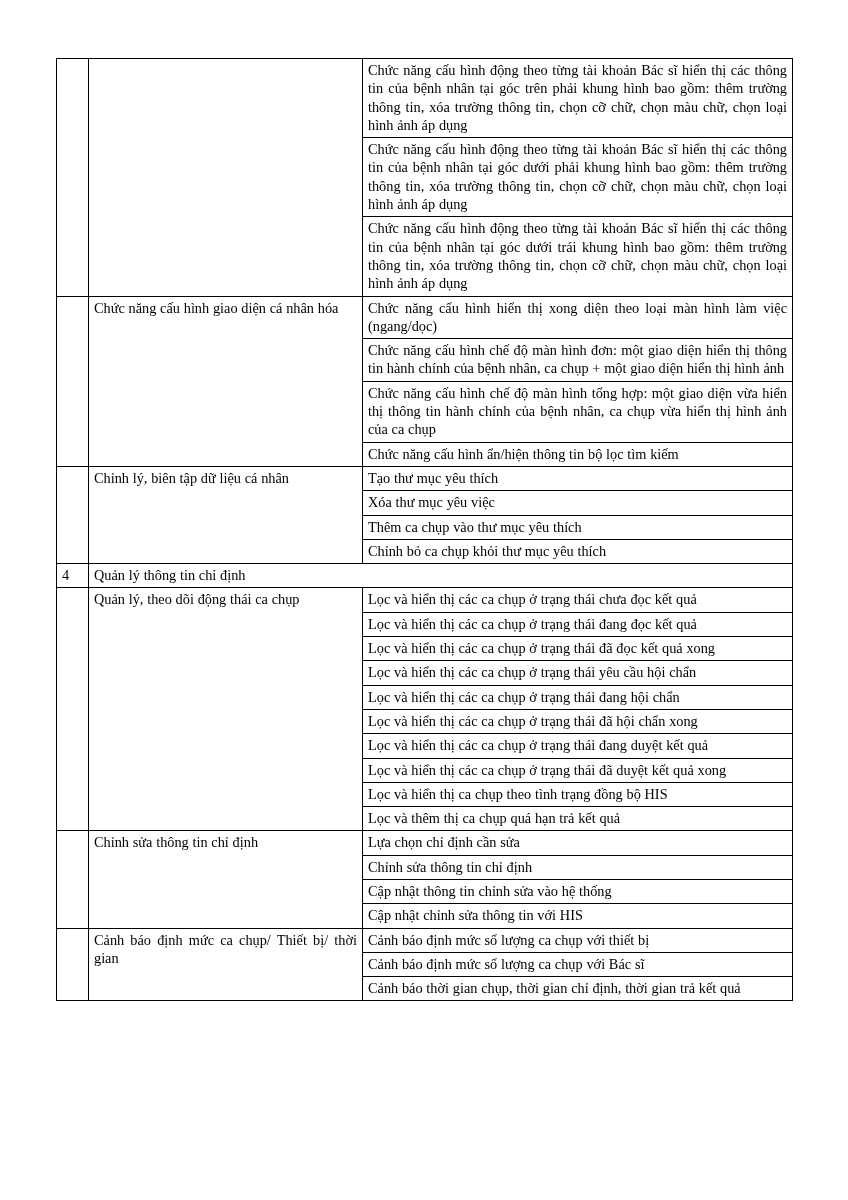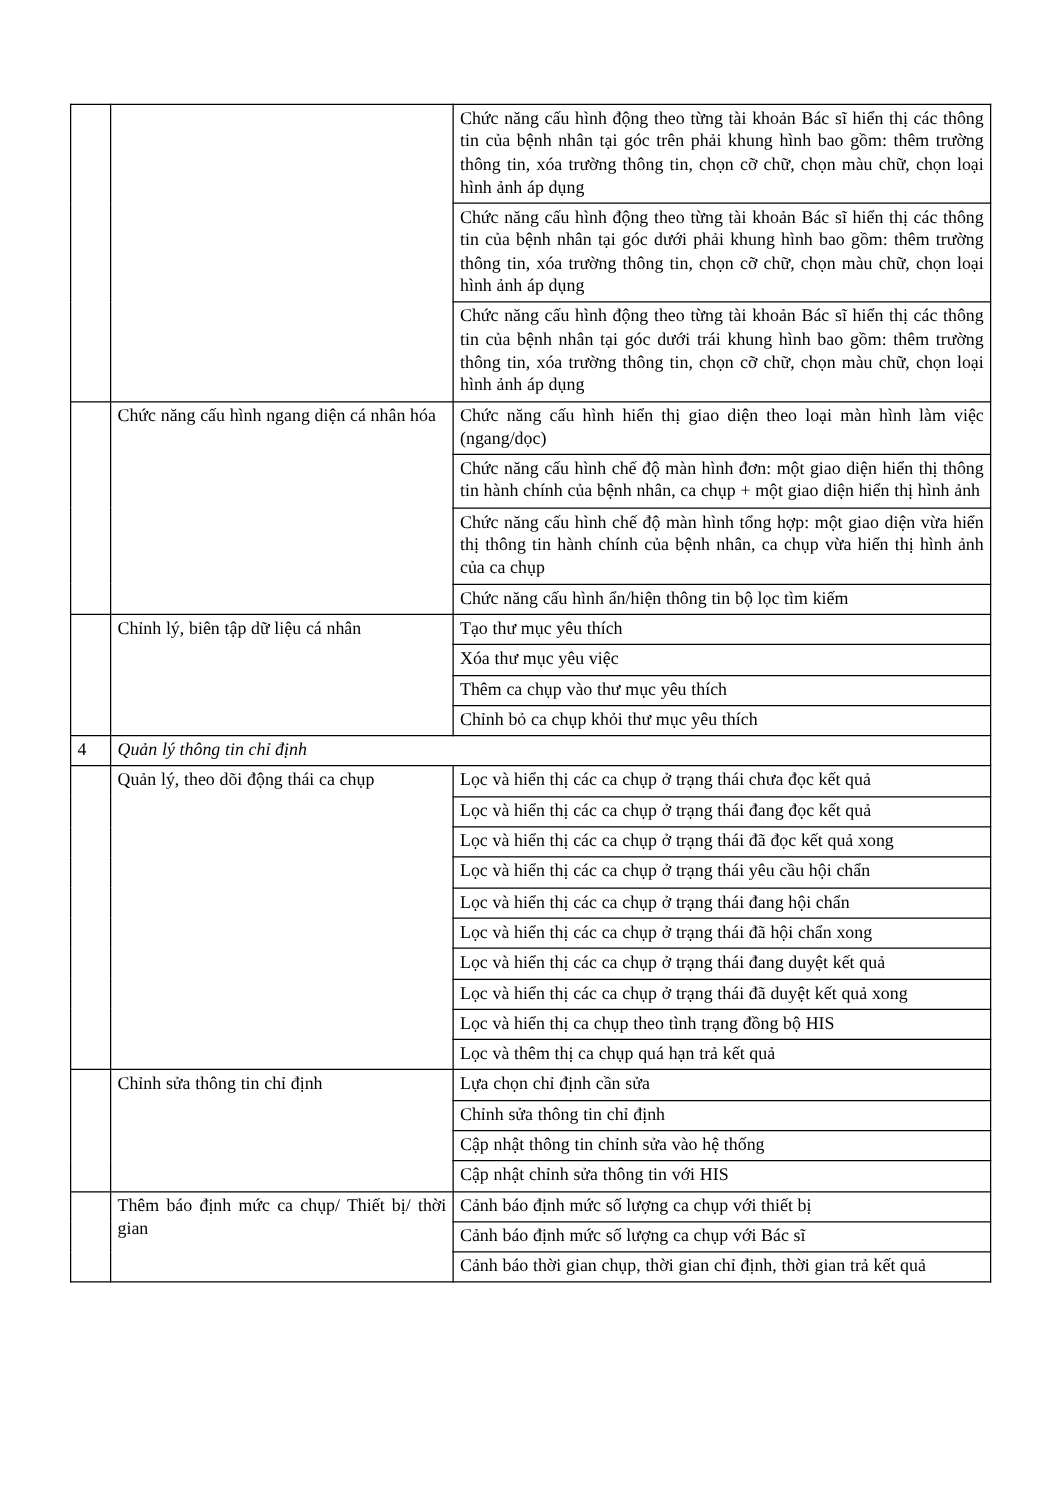--- a/index.html
+++ b/index.html
@@ -12,21 +12,21 @@
     height: 1200px;
     font-family: "Liberation Serif", serif;
     color: #000000;
     overflow: hidden;
   }
   .page {
     position: relative;
     width: 848px;
     height: 1200px;
     box-sizing: border-box;
-    padding: 83px 56px 0 56px;
+    padding: 58px 56px 0 56px;
   }
   table.spec {
     border-collapse: collapse;
     width: 736px;
     table-layout: fixed;
     font-size: 14.3px;
     line-height: 1.28;
   }
   table.spec td {
     border: 1px solid #000000;
@@ -40,21 +40,20 @@
   col.c-num { width: 32px; }
   col.c-group { width: 274px; }
   col.c-detail { width: 430px; }
 
   td.num {
     text-align: left;
     padding-left: 5px;
   }
   td.group {
     text-align: left;
-    font-style: italic;
   }
   td.group-mid {
     vertical-align: middle;
     text-align: left;
   }
   td.detail {
     text-align: justify;
   }
   td.detail-nowrap {
     text-align: left;
@@ -79,22 +78,22 @@
       </tr>
       <tr>
         <td class="detail">Chức năng cấu hình động theo từng tài khoản Bác sĩ hiển thị các thông tin của bệnh nhân tại góc dưới phải khung hình bao gồm: thêm trường thông tin, xóa trường thông tin, chọn cỡ chữ, chọn màu chữ, chọn loại hình ảnh áp dụng</td>
       </tr>
       <tr>
         <td class="detail">Chức năng cấu hình động theo từng tài khoản Bác sĩ hiển thị các thông tin của bệnh nhân tại góc dưới trái khung hình bao gồm: thêm trường thông tin, xóa trường thông tin, chọn cỡ chữ, chọn màu chữ, chọn loại hình ảnh áp dụng</td>
       </tr>
 
       <tr>
         <td class="num" rowspan="4"></td>
-        <td class="group-mid" rowspan="4">Chức năng cấu hình ngang diện cá nhân hóa</td>
-        <td class="detail">Chức năng cấu hình hiển thị giao diện theo loại màn hình làm việc (ngang/dọc)</td>
+        <td class="group-mid" rowspan="4">Chức năng cấu hình giao diện cá nhân hóa</td>
+        <td class="detail">Chức năng cấu hình hiển thị xong diện theo loại màn hình làm việc (ngang/dọc)</td>
       </tr>
       <tr>
         <td class="detail">Chức năng cấu hình chế độ màn hình đơn: một giao diện hiển thị thông tin hành chính của bệnh nhân, ca chụp + một giao diện hiển thị hình ảnh</td>
       </tr>
       <tr>
         <td class="detail">Chức năng cấu hình chế độ màn hình tổng hợp: một giao diện vừa hiển thị thông tin hành chính của bệnh nhân, ca chụp vừa hiển thị hình ảnh của ca chụp</td>
       </tr>
       <tr>
         <td class="detail-nowrap">Chức năng cấu hình ẩn/hiện thông tin bộ lọc tìm kiếm</td>
       </tr>
@@ -162,21 +161,21 @@
       </tr>
       <tr>
         <td class="detail-nowrap">Cập nhật thông tin chỉnh sửa vào hệ thống</td>
       </tr>
       <tr>
         <td class="detail-nowrap">Cập nhật chỉnh sửa thông tin với HIS</td>
       </tr>
 
       <tr>
         <td class="num" rowspan="3"></td>
-        <td class="group-mid" rowspan="3">Thêm báo định mức ca chụp/ Thiết bị/ thời gian</td>
+        <td class="group-mid" rowspan="3">Cảnh báo định mức ca chụp/ Thiết bị/ thời gian</td>
         <td class="detail-nowrap">Cảnh báo định mức số lượng ca chụp với thiết bị</td>
       </tr>
       <tr>
         <td class="detail-nowrap">Cảnh báo định mức số lượng ca chụp với Bác sĩ</td>
       </tr>
       <tr>
         <td class="detail">Cảnh báo thời gian chụp, thời gian chỉ định, thời gian trả kết quả</td>
       </tr>
 
     </tbody>

